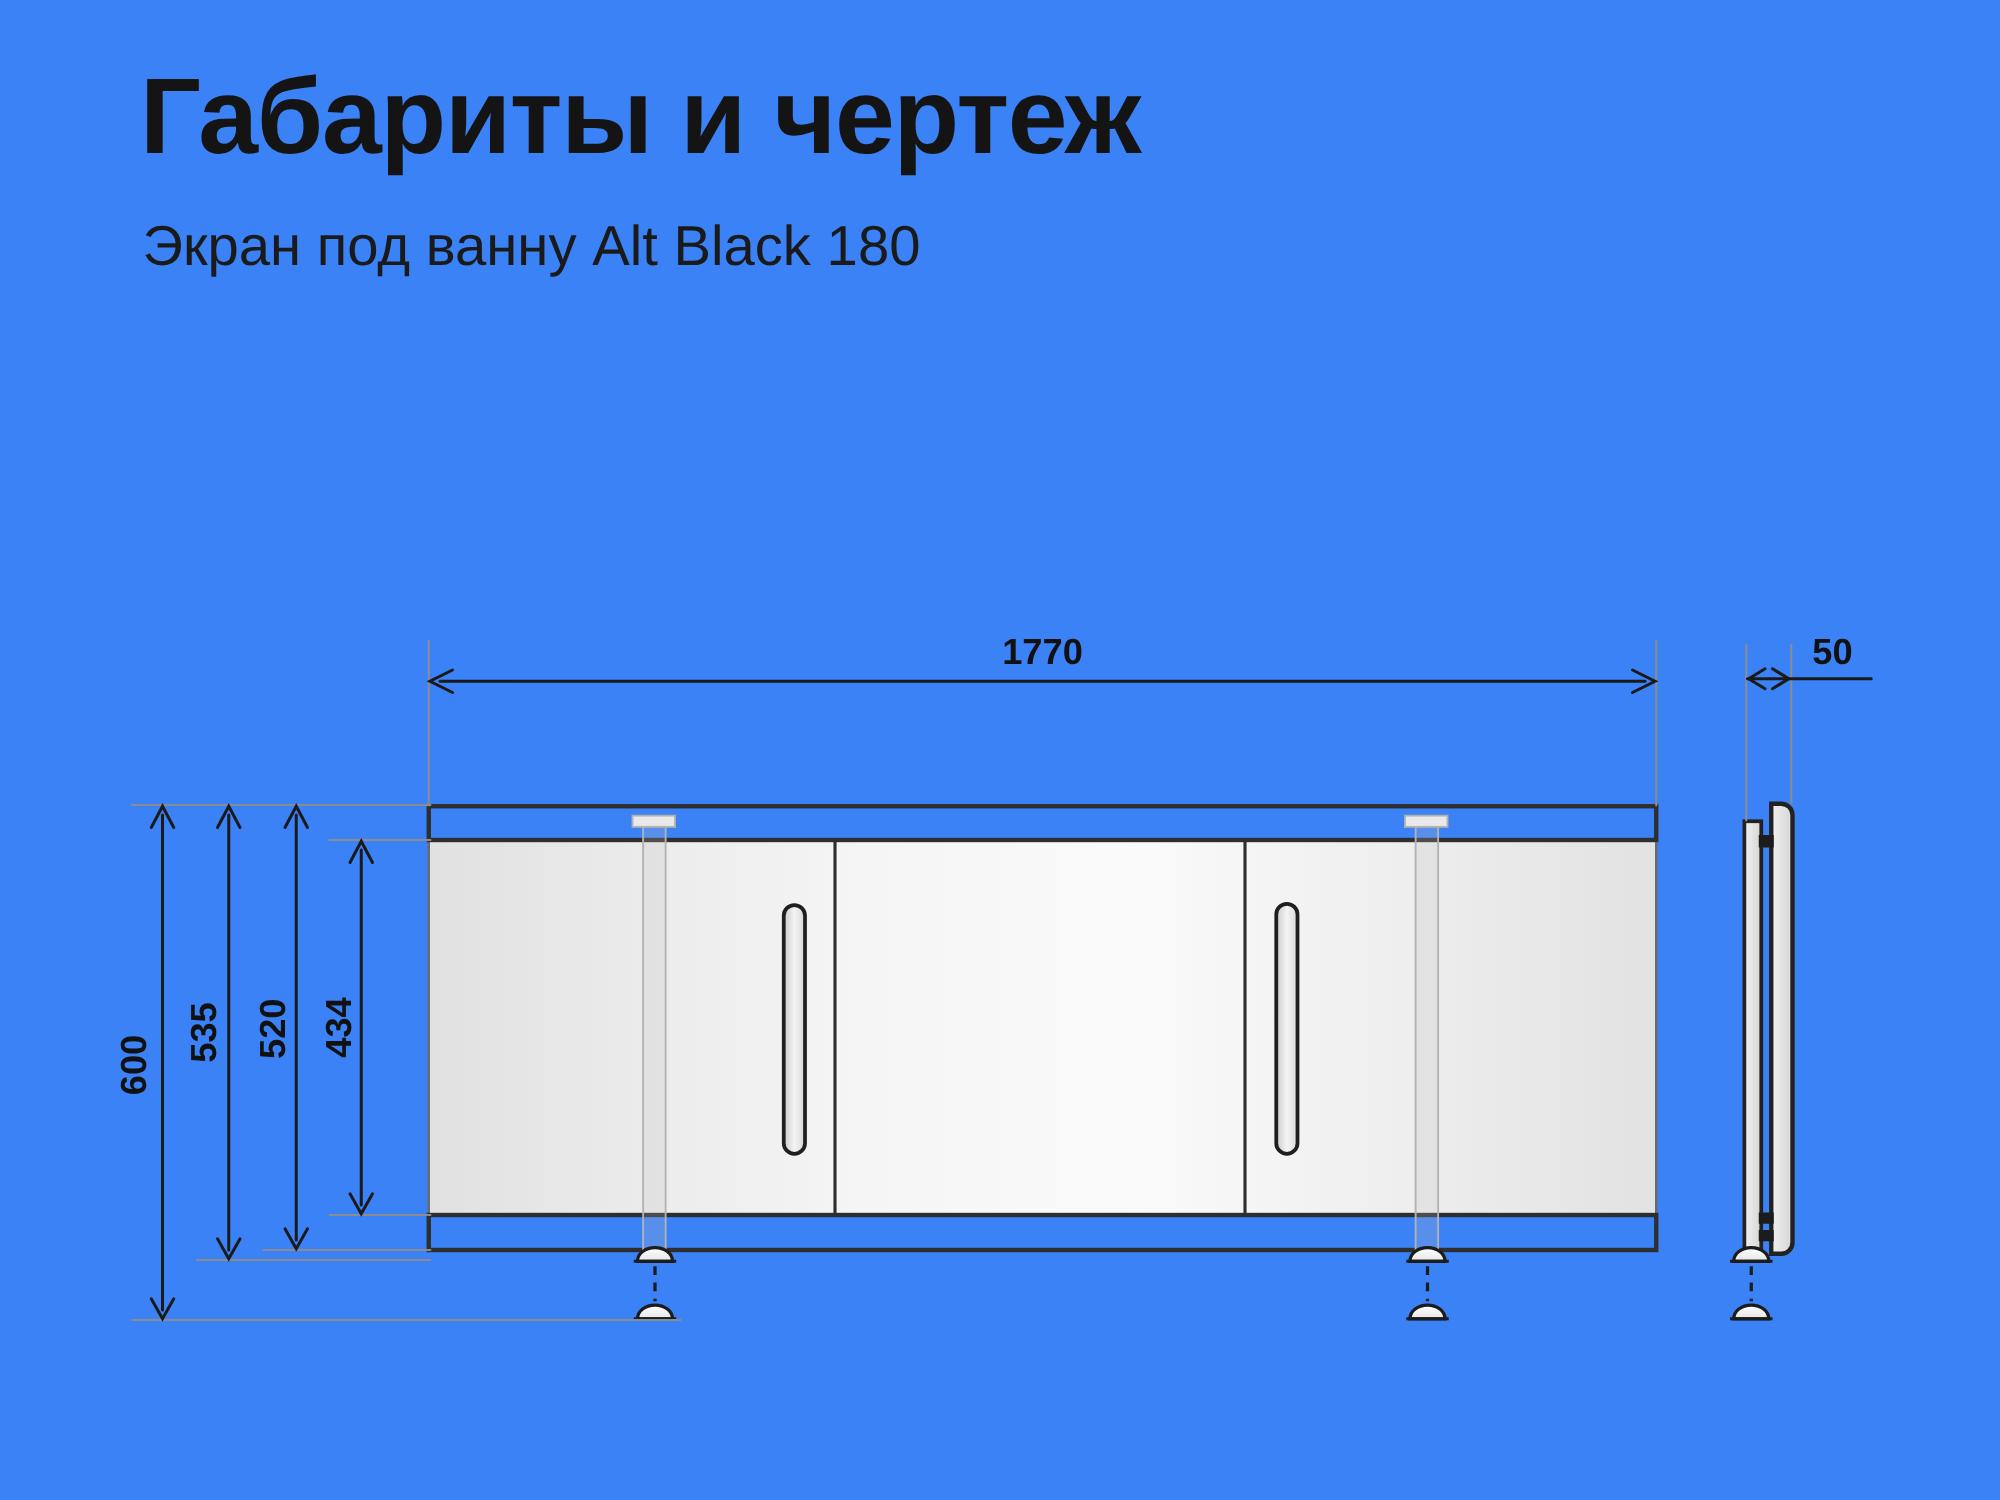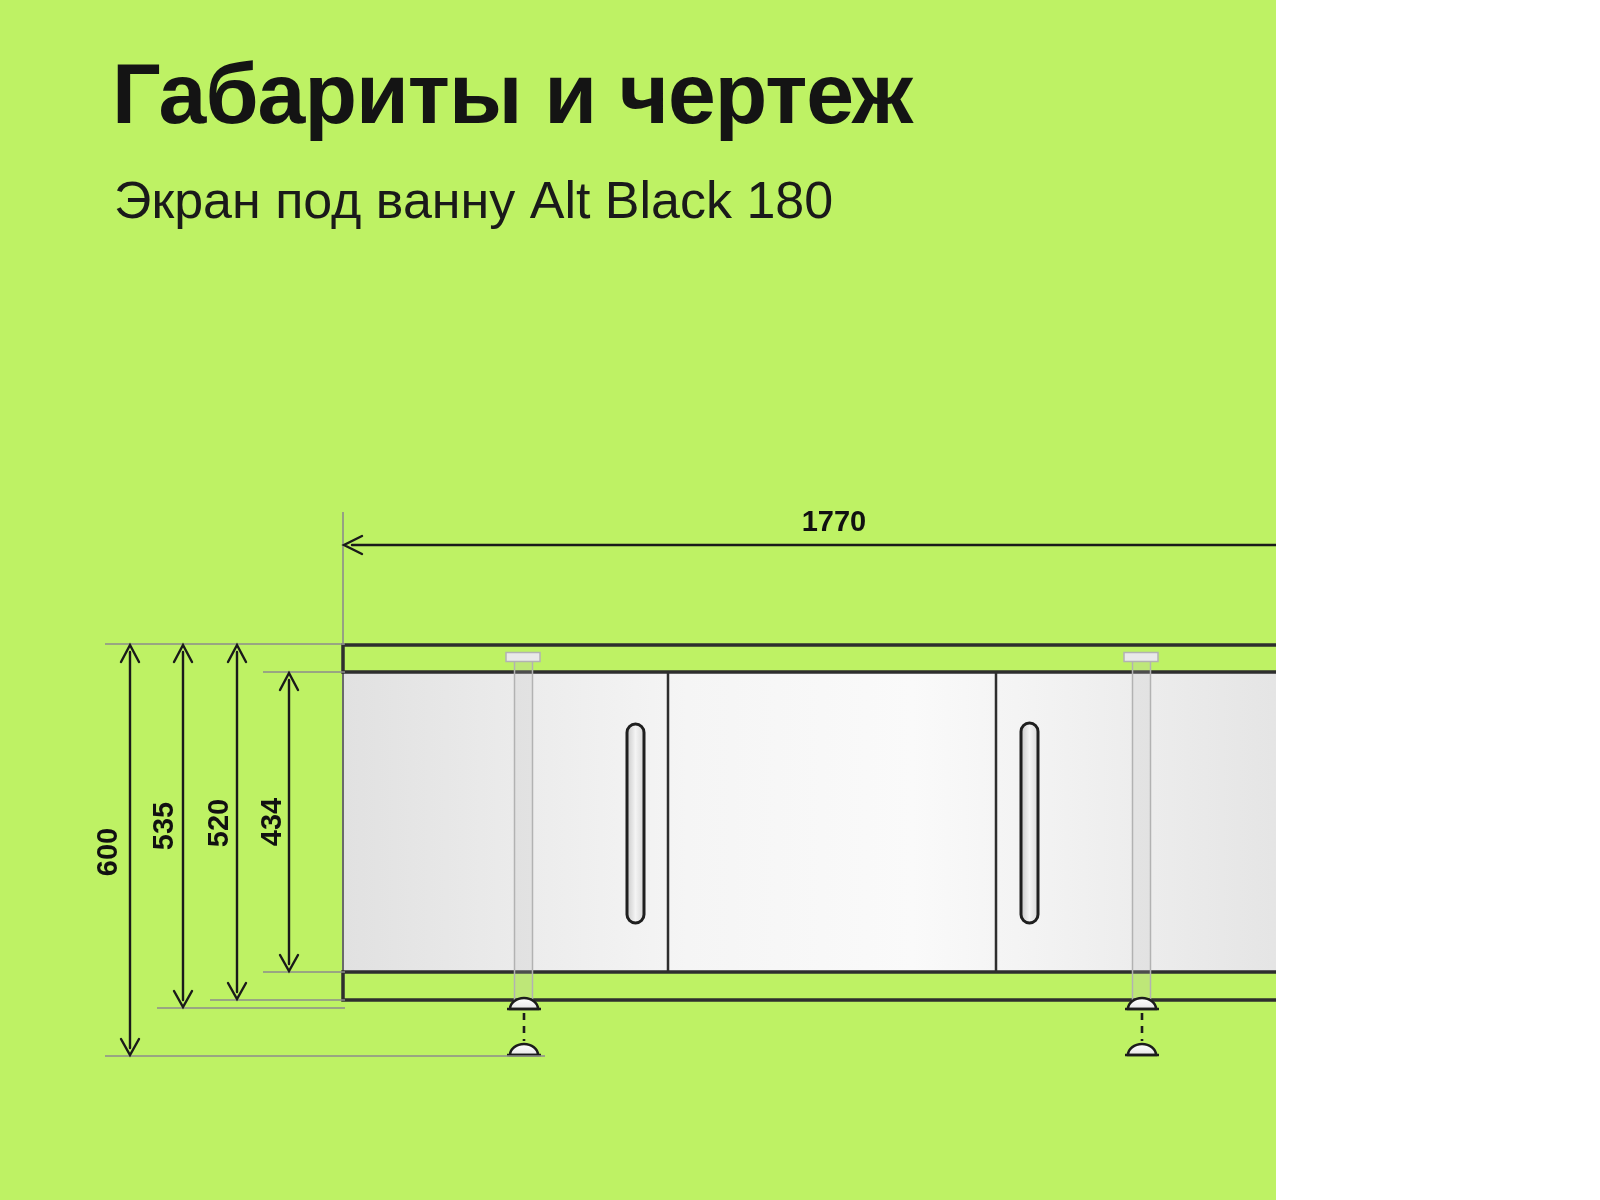--- a/index.html
+++ b/index.html
@@ -1,30 +1,30 @@
 <!DOCTYPE html>
 <html><head>
 <meta charset="utf-8">
 <style>
   html,body{margin:0;padding:0;background:#ffffff;}
   .page{
     position:relative;
-    width:1276px;height:1200px;
-    background:#bef264;
+    width:1600px;height:1200px;
+    background:#3b82f6;
     overflow:hidden;
     font-family:"Liberation Sans", sans-serif;
   }
   .title{
     position:absolute;left:112px;top:48px;
     font-size:86px;font-weight:700;color:#141414;
     letter-spacing:-1px;line-height:1.05;margin:0;
   }
   .subtitle{
     position:absolute;left:114px;top:172px;
-    font-size:52px;font-weight:400;color:#1a1a1a;
+    font-size:45px;font-weight:400;color:#1a1a1a;
     line-height:1.1;
   }
   svg{position:absolute;left:0;top:0;}
   .dim-label{
     font-family:"Liberation Sans", sans-serif;
     font-size:29px;font-weight:700;fill:#111111;
   }
   .ext{stroke:#8c8c8c;stroke-width:1.6;fill:none;}
   .dim{stroke:#1a1a1a;stroke-width:2.4;fill:none;stroke-linecap:round;}
   .arrow{stroke:#1a1a1a;stroke-width:2.4;fill:none;stroke-linejoin:miter;stroke-linecap:round;}

